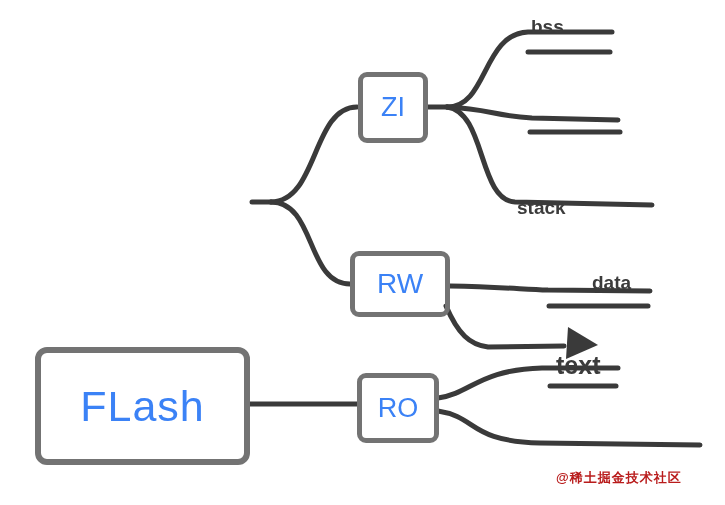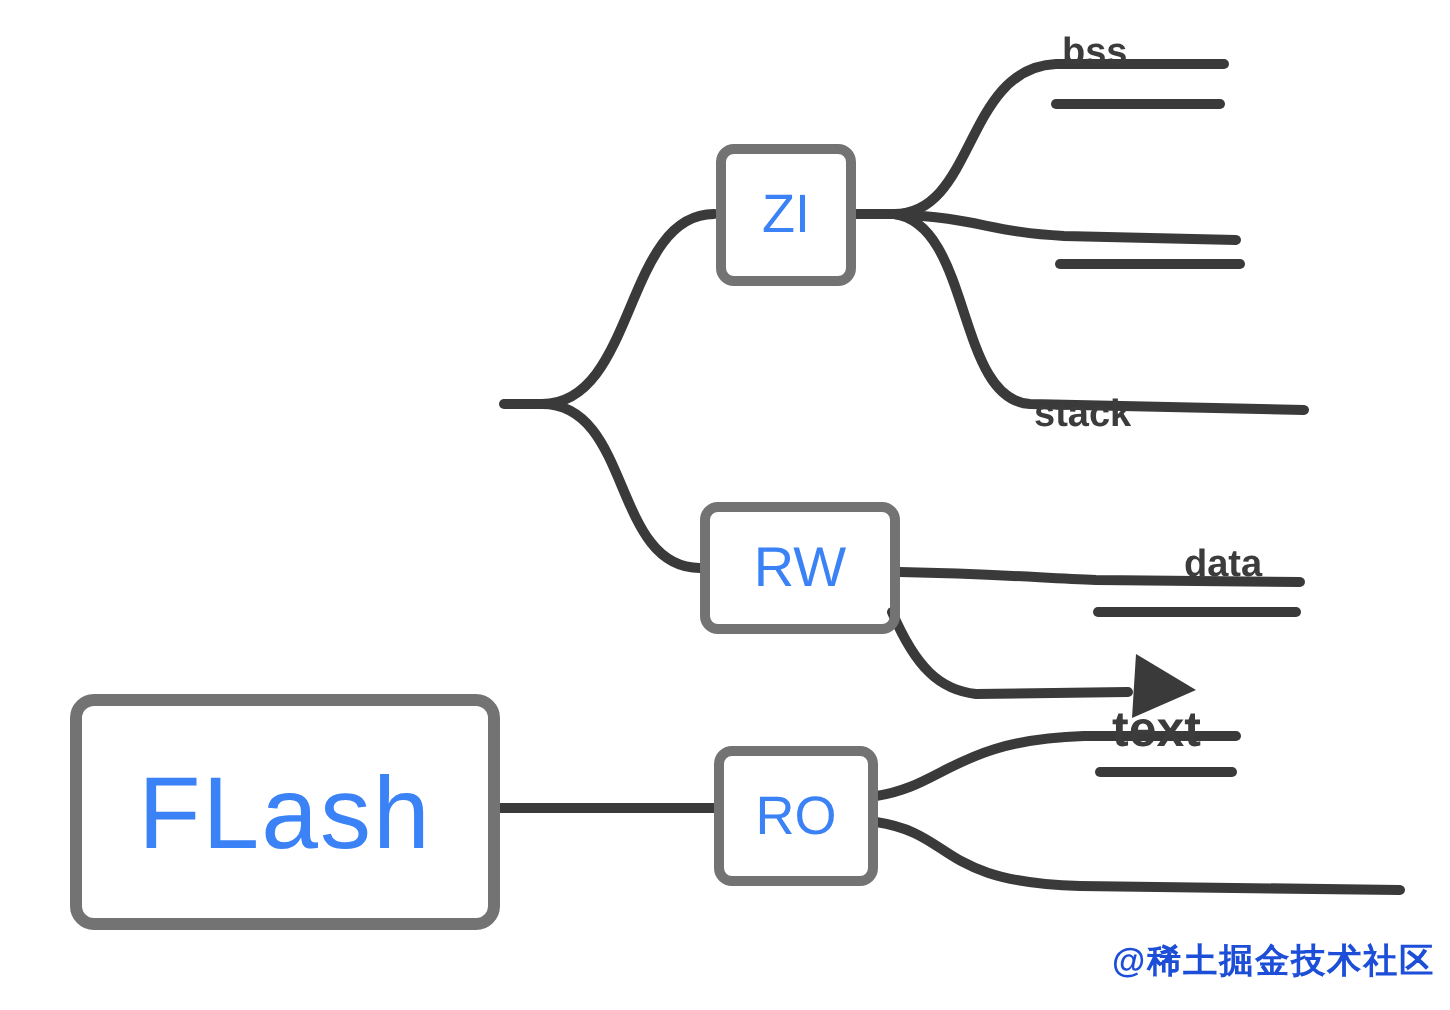--- a/index.html
+++ b/index.html
@@ -11,37 +11,37 @@
   .stage{position:absolute;inset:0;width:725px;height:505px;}
   svg.wires{position:absolute;left:0;top:0;pointer-events:none;}
   .node{
     position:absolute;box-sizing:border-box;
     border:6px solid #737373;border-radius:12px;
     display:flex;align-items:center;justify-content:center;
     color:#3b82f6;font-weight:normal;background:transparent;
   }
   .node.small{border-width:5px;border-radius:9px;}
   .node-ram{left:52px;top:140px;width:201px;height:125px;font-size:47px;letter-spacing:2px;}
-  .node-flash{left:35px;top:347px;width:215px;height:118px;font-size:51px;letter-spacing:1px;}
+  .node-flash{left:35px;top:347px;width:215px;height:118px;font-size:43px;letter-spacing:1px;}
   .node-zi{left:358px;top:72px;width:70px;height:71px;font-size:27px;}
   .node-rw{left:350px;top:251px;width:100px;height:66px;font-size:28px;}
   .node-ro{left:357px;top:373px;width:82px;height:70px;font-size:27px;}
   .leaf{
     position:absolute;color:#3c3c3c;font-weight:bold;font-size:19px;
     white-space:nowrap;line-height:1;
   }
   .leaf-bss{left:531px;top:17px;}
   .leaf-heap{left:534px;top:97px;}
   .leaf-stack{left:517px;top:181px;margin-top:17px;}
   .leaf-data{left:553px;top:273px;margin-left:39px;}
   .leaf-text{left:556px;top:353px;font-size:25px;}
   .leaf-rodata{left:548px;top:424px;}
   .watermark{
     position:absolute;left:556px;top:469px;
-    font-size:17px;font-weight:bold;color:#1d4ed8;letter-spacing:1px;
+    font-size:13px;font-weight:bold;color:#b91c1c;letter-spacing:1px;
     white-space:nowrap;
   }
 </style>
 </head>
 <body>
 
 <div class="stage">
 
   <svg class="wires" width="725" height="505" viewBox="0 0 725 505">
     <g fill="none" stroke="#3a3a3a" stroke-width="5" stroke-linecap="round">

